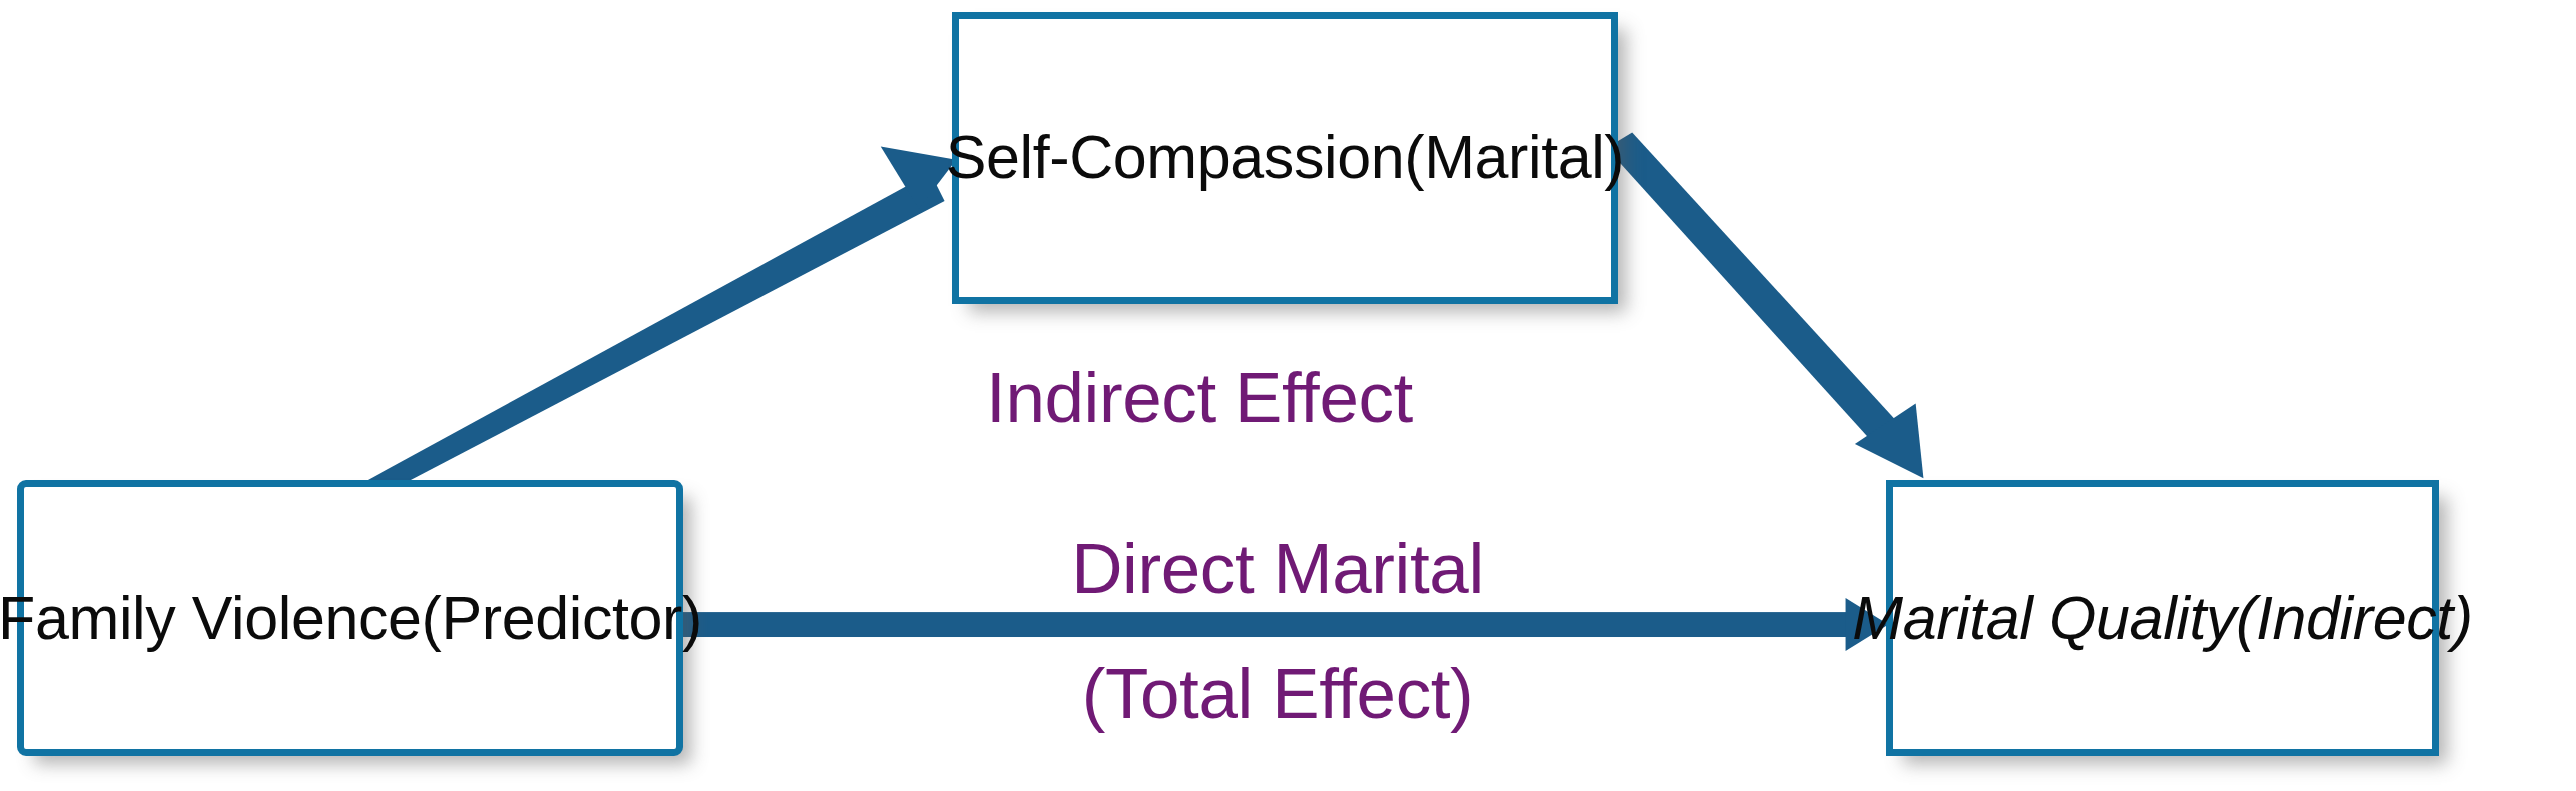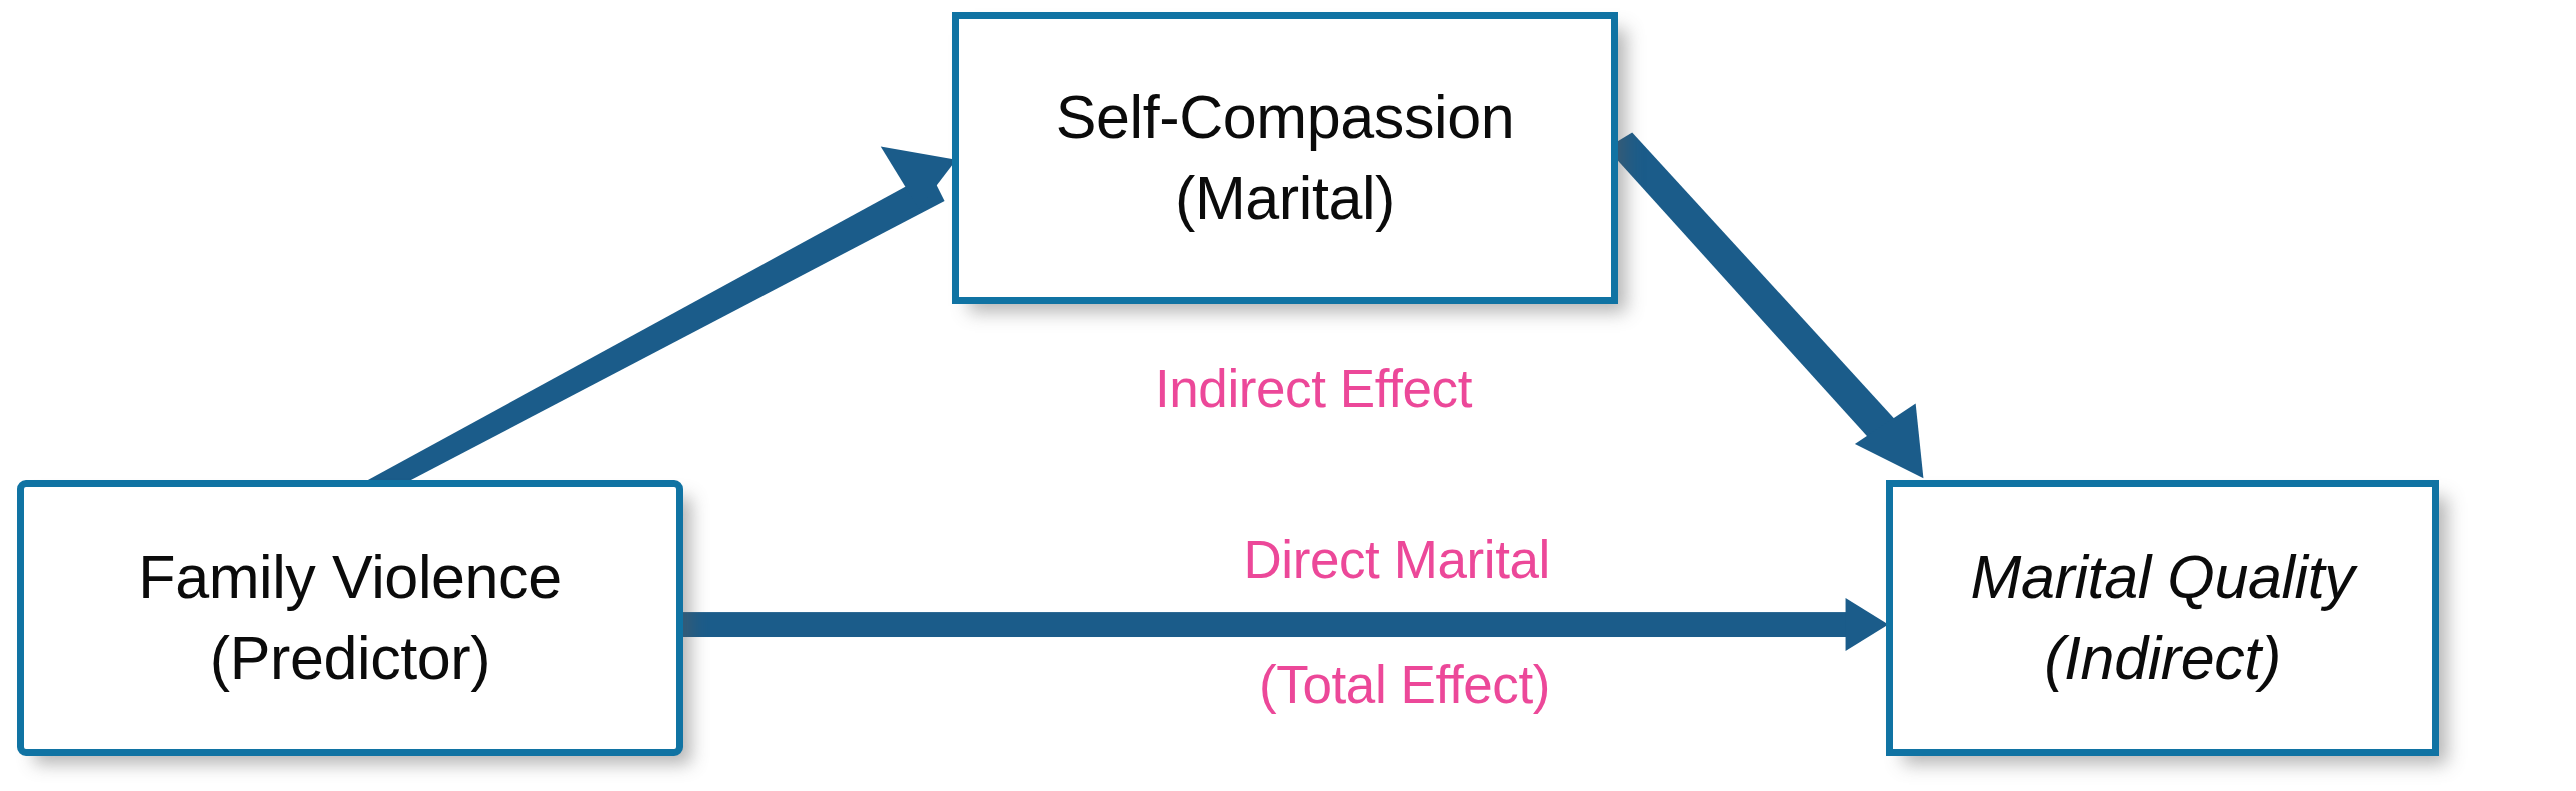--- a/index.html
+++ b/index.html
@@ -26,21 +26,20 @@
     width: 2576px;
     height: 792px;
     display: block;
   }
   .node-box {
     position: absolute;
     background: #ffffff;
     border: 7px solid #1073a3;
     box-sizing: border-box;
     display: flex;
-    flex-direction: column;
     align-items: center;
     justify-content: center;
     box-shadow: 12.5px 12.5px 17px -4.7px rgba(90, 90, 90, 0.45);
     z-index: 2;
   }
   .node-line {
     color: #0b0b0b;
     font-size: 61px;
     line-height: 1.32;
     white-space: nowrap;
@@ -61,25 +60,25 @@
   }
   #node-outcome {
     left: 1886px;
     top: 480px;
     width: 553px;
     height: 276px;
     font-style: italic;
   }
   .edge-label {
     position: absolute;
-    color: #ec4899;
-    font-size: 53px;
+    color: #701a75;
+    font-size: 71px;
     line-height: 1;
     white-space: nowrap;
-    text-align: right;
+    text-align: center;
     z-index: 3;
     letter-spacing: -0.4px;
   }
   #label-indirect {
     left: 927px;
     top: 362px;
     width: 545px;
   }
   #label-direct {
     left: 1005px;

